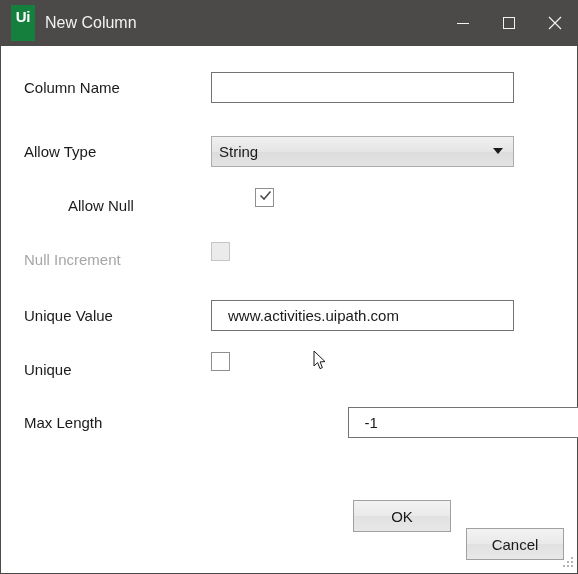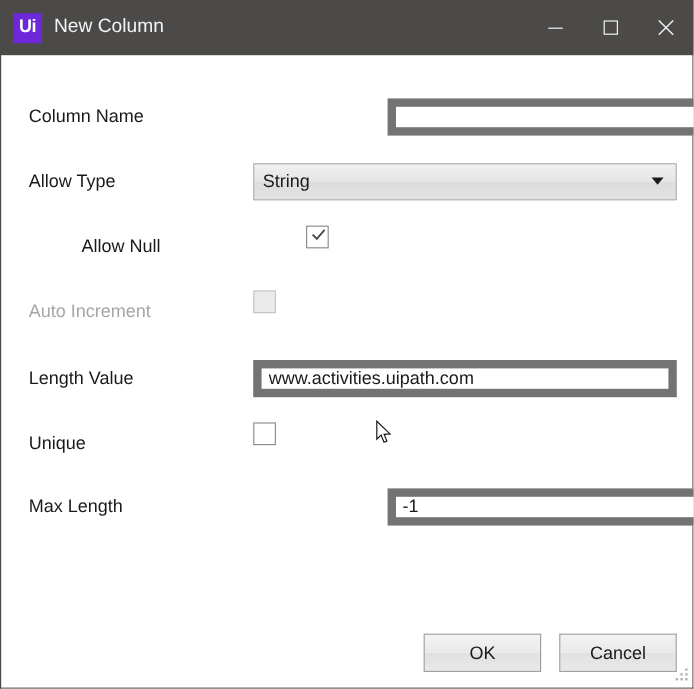--- a/index.html
+++ b/index.html
@@ -31,23 +31,23 @@
     left: -1px;
     top: 0;
     width: 578px;
     height: 46px;
     background: #4b4a48;
     display: flex;
     align-items: center;
   }
   .app-logo {
     width: 24px;
-    height: 25px;
+    height: 36px;
     margin-left: 11px;
-    background: #6d28d9;
+    background: #15803d;
     color: #ffffff;
     font-size: 15px;
     font-weight: bold;
     line-height: 24px;
     text-align: center;
     letter-spacing: -0.3px;
     font-family: "Liberation Sans", sans-serif;
     flex: 0 0 auto;
   }
   .title-text {
@@ -95,33 +95,33 @@
     left: 23px;
     font-size: 15px;
     color: #1a1a1a;
     white-space: nowrap;
   }
   .row-label.disabled { color: #a6a6a6; }
 
   .field {
     position: absolute;
     left: 210px;
-    width: 353px;
+    width: 303px;
     box-sizing: border-box;
   }
 
   .textbox {
     height: 31px;
     background: #ffffff;
-    border: 7px solid #737373;
+    border: 1px solid #737373;
     font-size: 15px;
     color: #1a1a1a;
     display: flex;
     align-items: center;
-    padding-left: 6px;
+    padding-left: 16px;
     box-sizing: border-box;
     position: relative;
   }
 
   .combobox {
     height: 31px;
     box-sizing: border-box;
     border: 1px solid #acacac;
     background: linear-gradient(to bottom, #f0f0f0 0%, #e5e5e5 50%, #dcdcdc 51%, #e3e3e3 100%);
     display: flex;
@@ -232,21 +232,21 @@
       <div class="win-btn">
         <svg width="16" height="16" viewBox="0 0 16 16">
           <path d="M2 2 L14 14 M14 2 L2 14" stroke="#f2f2f2" stroke-width="1.2" fill="none"></path>
         </svg>
       </div>
     </div>
   </div>
 
   <div class="form">
 
-    <div class="row" style="top:34px;justify-content:center;">
+    <div class="row" style="top:24px;">
       <div class="row-label">Column Name</div>
       <div class="field textbox" style="top:0;" title="Column Name"></div>
     </div>
 
     <div class="row" style="top:88px;">
       <div class="row-label">Allow Type</div>
       <div class="field combobox" style="top:0;">
         <span>String</span>
         <span class="arrow"></span>
       </div>
@@ -257,48 +257,48 @@
       <div class="field" style="top:0;width:19px;">
         <div class="checkbox">
           <svg class="tick" viewBox="0 0 15 15">
             <path d="M2.5 7.5 L6 11 L12.5 3.5" stroke="#4c4c4c" stroke-width="1.6" fill="none"></path>
           </svg>
         </div>
       </div>
     </div>
 
     <div class="row" style="top:196px;">
-      <div class="row-label disabled">Auto Increment</div>
+      <div class="row-label disabled">Null Increment</div>
       <div class="field" style="top:0;width:19px;">
         <div class="checkbox disabled"></div>
       </div>
     </div>
 
     <div class="row" style="top:252px;">
-      <div class="row-label">Length Value</div>
+      <div class="row-label">Unique Value</div>
       <div class="field textbox" style="top:0;">
         <span>www.activities.uipath.com</span>
       </div>
     </div>
 
     <div class="row" style="top:306px;">
       <div class="row-label">Unique</div>
       <div class="field" style="top:0;width:19px;">
         <div class="checkbox"></div>
       </div>
     </div>
 
     <div class="row" style="top:359px;justify-content:center;">
       <div class="row-label">Max Length</div>
       <div class="field textbox" style="top:0;">
         <span>-1</span>
       </div>
     </div>
 
-    <button class="dialog-btn" style="left:352px;top:482px;">OK</button>
+    <button class="dialog-btn" style="left:352px;top:454px;">OK</button>
     <button class="dialog-btn" style="left:465px;top:482px;text-align:right;">Cancel</button>
   </div>
 
   <div class="grip">
     <i style="left:10px;top:0px;"></i>
     <i style="left:6px;top:4px;"></i>
       <i style="left:10px;top:4px;"></i>
     <i style="left:2px;top:8px;"></i>
       <i style="left:6px;top:8px;"></i>
       <i style="left:10px;top:8px;"></i>

